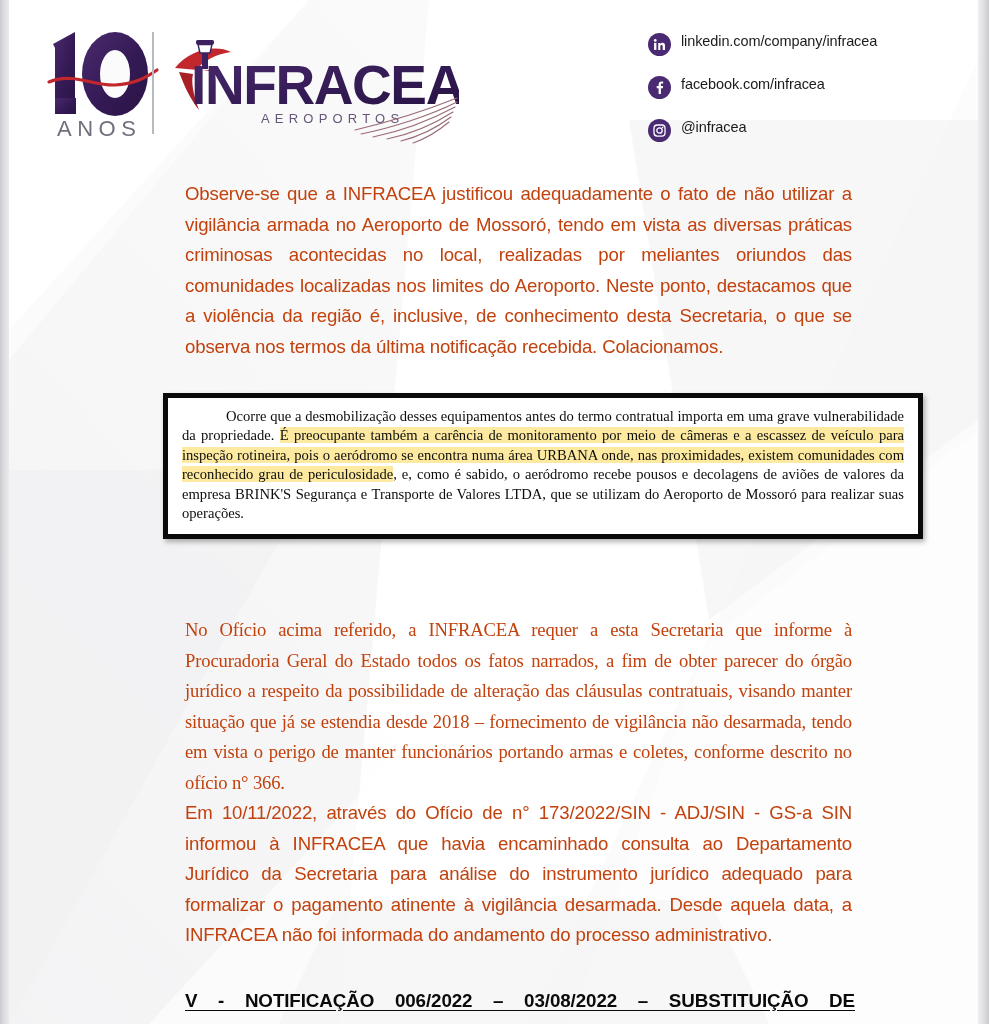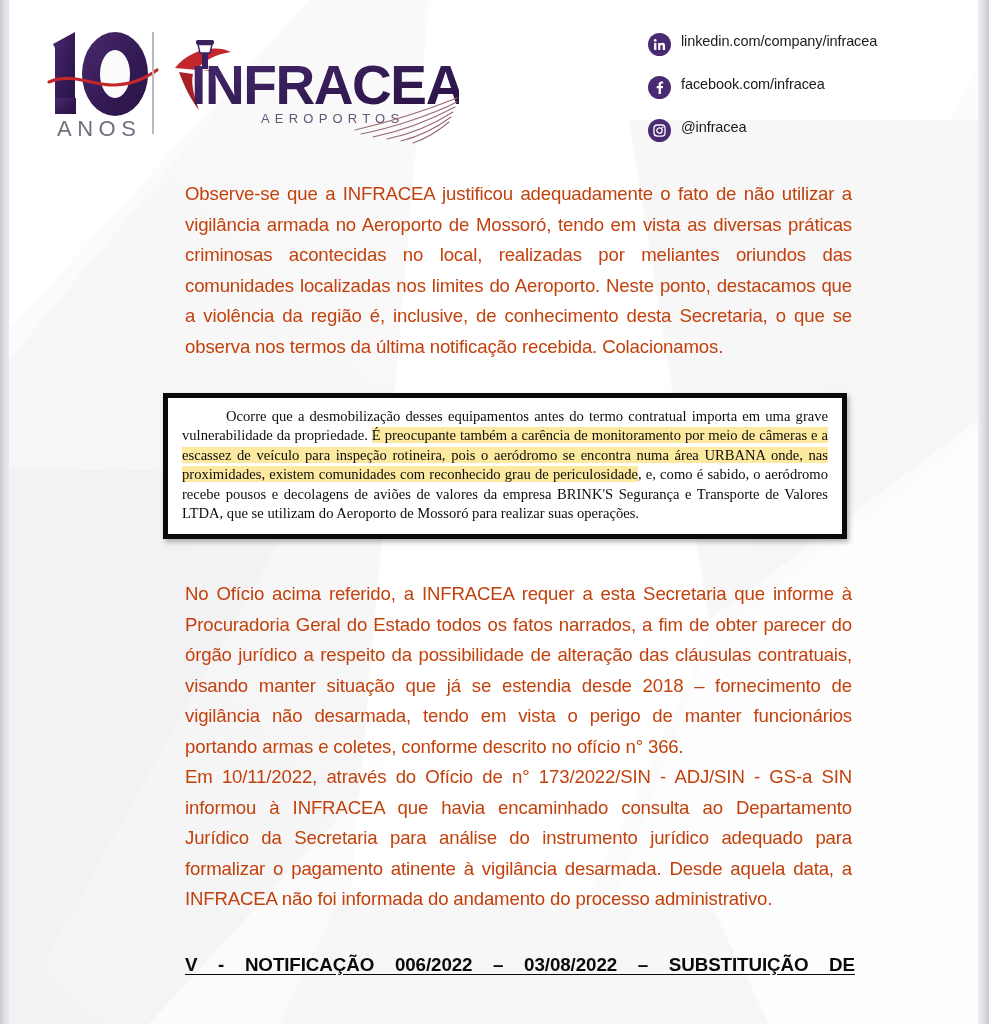--- a/index.html
+++ b/index.html
@@ -134,32 +134,32 @@
     width: 667px;
     margin: 0 auto 0 176px;
     font-size: 18.6px;
     line-height: 30.5px;
     color: #c2410c;
     text-align: justify;
     letter-spacing: -0.15px;
     font-family: "Liberation Sans", sans-serif;
   }
   .para.p1 { margin-top: 19px; }
-  .para.p2 { margin-top: 40px; }
+  .para.p2 { margin-top: 76px; font-family: Liberation Serif, serif; }
   .para.p3 { }
 
   
   .figure {
     margin: 31px 0 0 0;
     position: relative;
   }
   .quote-box {
     position: relative;
     margin-left: 154px;
-    width: 684px;
+    width: 760px;
     box-sizing: border-box;
     border: 5px solid #0a0a0a;
     background: #ffffff;
     padding: 9px 14px 11px 14px;
     box-shadow: 2px 3px 5px rgba(0,0,0,0.30);
   }
   .quote-text {
     font-family: "Liberation Serif", serif;
     font-size: 14.6px;
     line-height: 19.4px;

